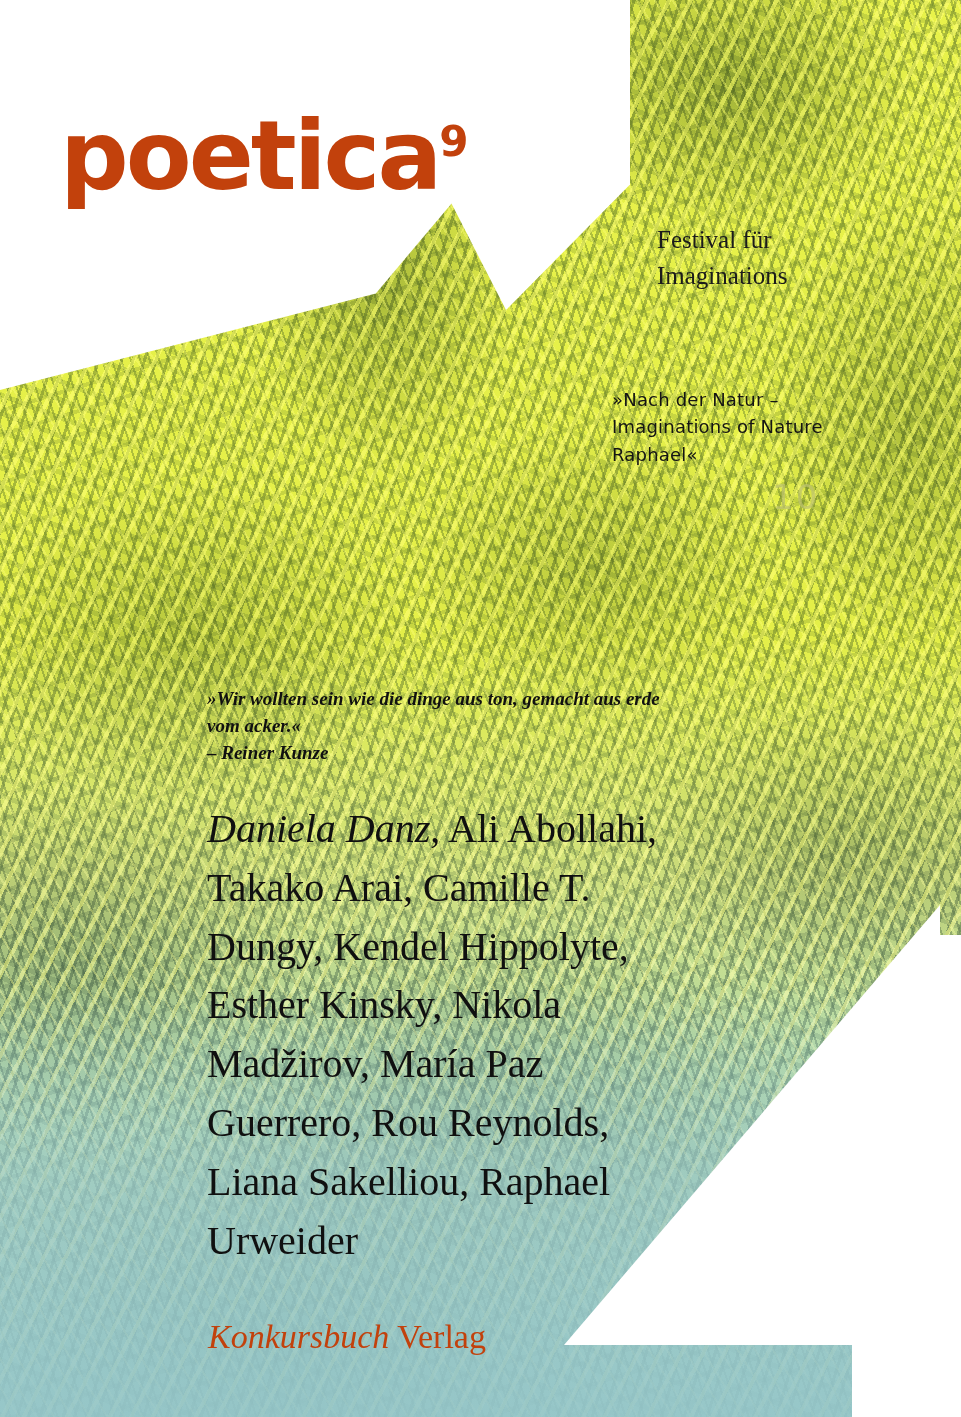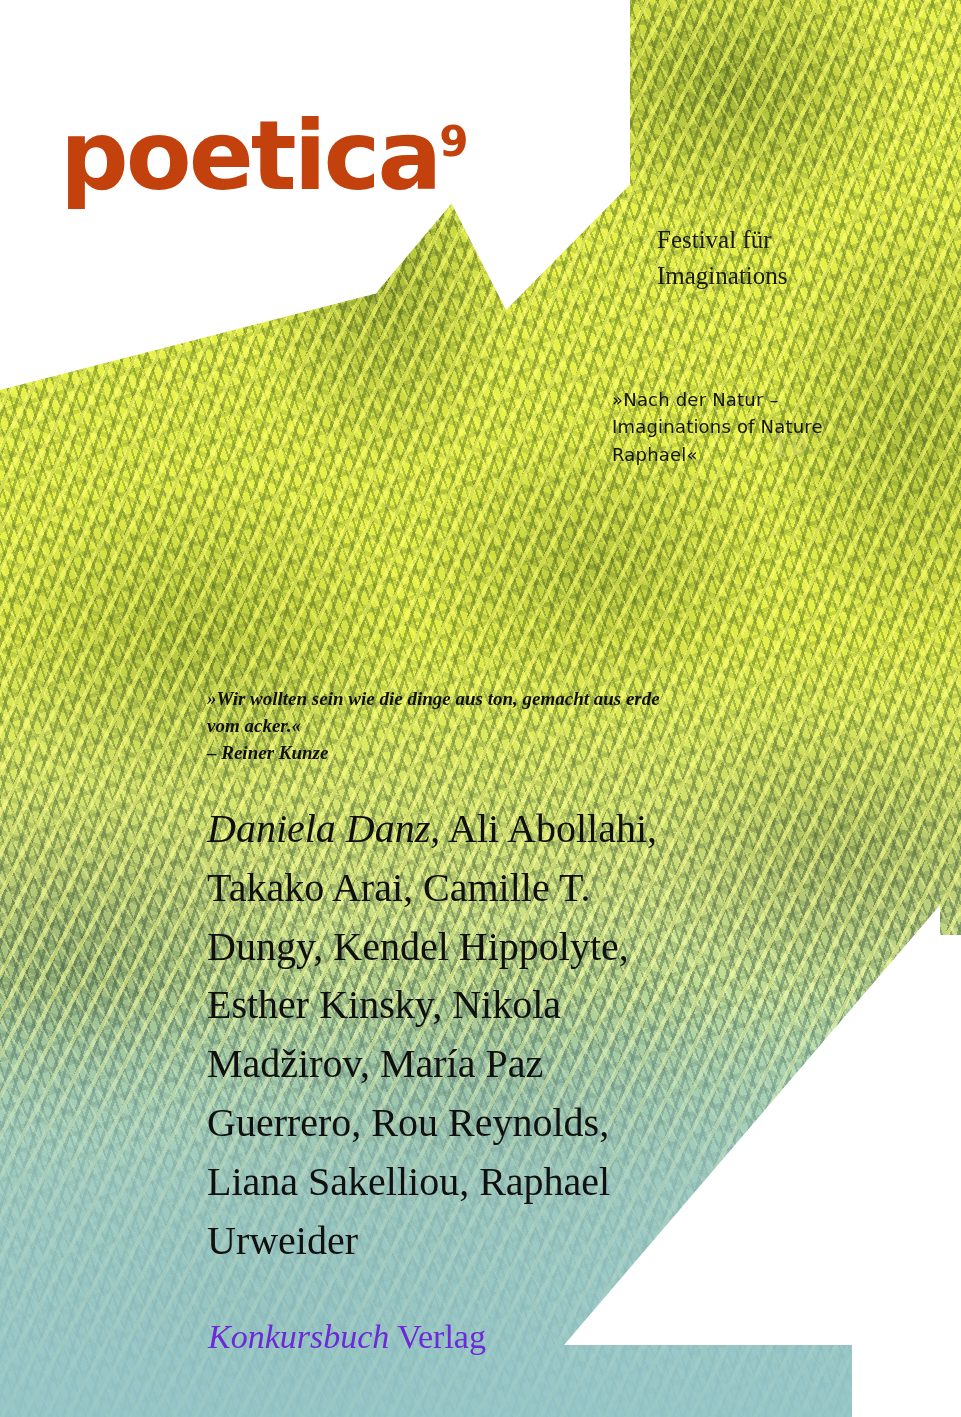--- a/index.html
+++ b/index.html
@@ -131,23 +131,23 @@
     left: 515px;
     top: 92px;
     font-family: "DejaVu Sans", sans-serif;
     font-size: 30px;
     color: #c9d06a;
     opacity: .85;
   }
   .ghost-num-right {
     position: absolute;
     left: 772px;
-    top: 431px;
-    font-family: "DejaVu Sans", sans-serif;
-    font-size: 26px;
+    top: 477px;
+    font-family: "DejaVu Sans", sans-serif;
+    font-size: 34px;
     color: rgba(190,195,110,0.75);
     letter-spacing: 2px;
   }
 
   
   .festival {
     position: absolute;
     left: 610px;
     top: 222px;
     font-family: "Liberation Serif", serif;
@@ -203,21 +203,21 @@
     font-style: italic;
   }
 
   
   .publisher {
     position: absolute;
     left: 208px;
     top: 1318px;
     font-family: "Liberation Serif", serif;
     font-size: 34px;
-    color: #6d28d9;
+    color: #c2410c;
   }
   .publisher .house {
     font-style: italic;
   }
 </style>
 </head>
 <body>
 
 <div id="cover">
 

